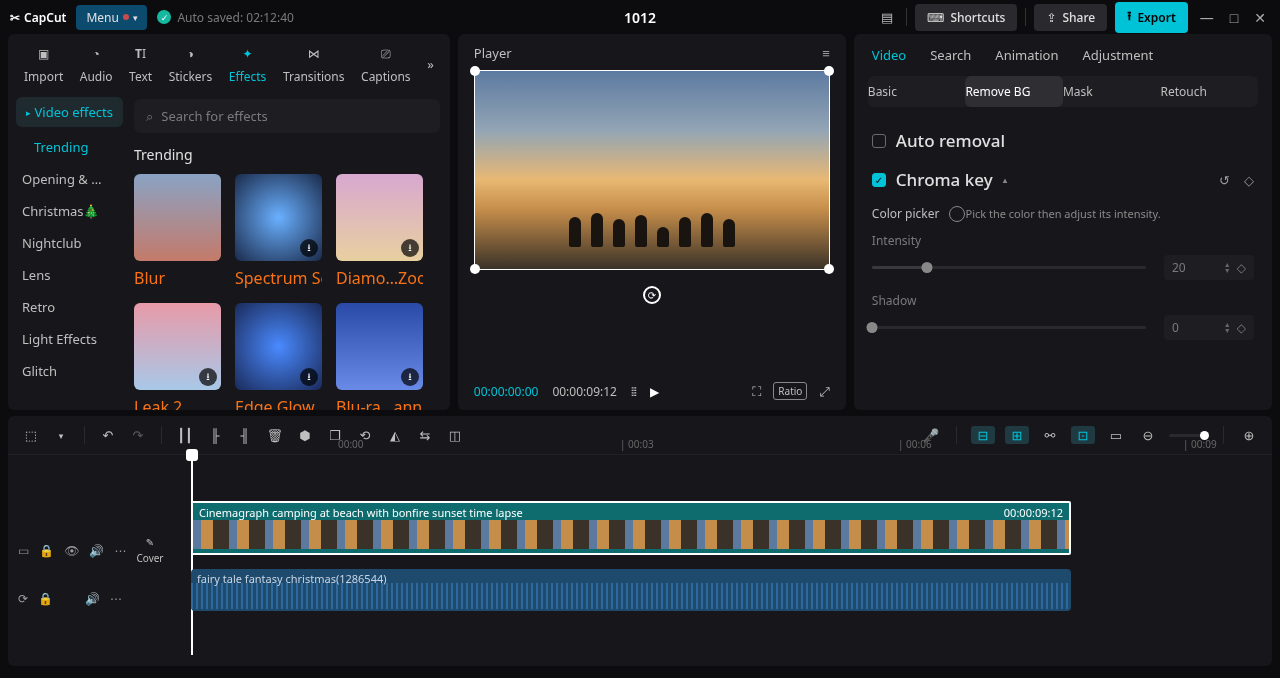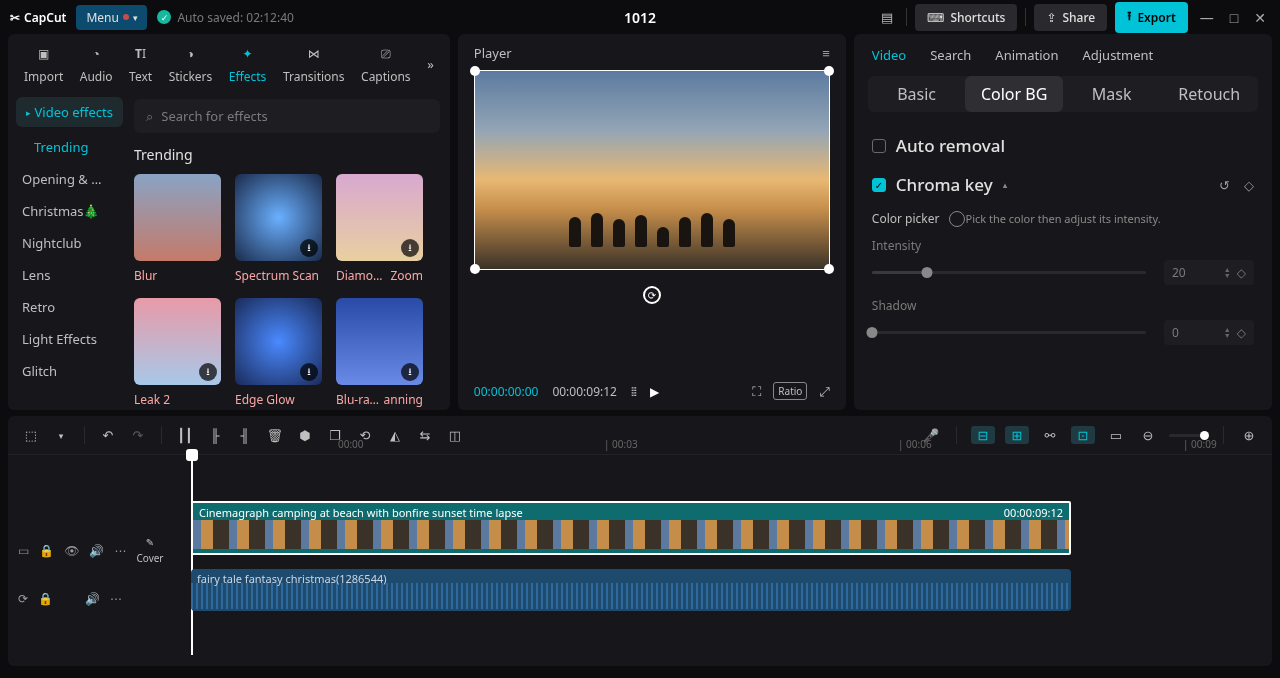--- a/index.html
+++ b/index.html
@@ -36,21 +36,21 @@
 .side-item{padding:7px 14px;color:#bfbfbf;font-size:13px;cursor:pointer;white-space:nowrap;overflow:hidden;text-overflow:ellipsis}
 .side-pill{margin:0 8px 4px;padding:6px 10px;background:#1f2a2e;border-radius:6px;color:#00c3d8;font-size:13px;display:inline-flex;align-items:center;gap:4px;width:auto}
 .trending{color:#00c3d8;padding:7px 14px 7px 26px}
 .effects-content{flex:1;padding:4px 10px 10px 0;overflow:hidden}
 .search-box{background:#1e1e22;border-radius:6px;padding:8px 12px;display:flex;align-items:center;gap:8px;color:#7a7a7a;margin:6px 0 12px}
 .effects-heading{color:#e0e0e0;font-size:14px;margin:2px 0 10px}
 .effects-grid{display:flex;gap:14px;flex-wrap:wrap}
 .eff{width:87px}
 .eff-thumb{width:87px;height:87px;border-radius:6px;position:relative;background:#2a2a2e}
 .dl-badge{position:absolute;bottom:4px;right:4px;width:18px;height:18px;background:rgba(0,0,0,.7);border-radius:50%;color:#fff;display:flex;align-items:center;justify-content:center;font-size:10px}
-.eff-name{color:#fca5a5;font-size:12px;margin-top:6px;display:flex;justify-content:space-between;white-space:nowrap;overflow:hidden;text-overflow:ellipsis}
+.eff-name{color:#f97316;font-size:16px;margin-top:6px;display:flex;justify-content:space-between;white-space:nowrap;overflow:hidden;text-overflow:ellipsis}
 
 
 .player{flex:1;background:#17171b;border-radius:6px;padding:10px 16px;display:flex;flex-direction:column}
 .player-head{display:flex;justify-content:space-between;align-items:center;margin-bottom:8px}
 .player-title{color:#bfbfbf;font-size:13px}
 .preview-wrap{position:relative;display:flex;justify-content:center}
 .preview{width:356px;height:200px;position:relative;background:linear-gradient(180deg,#5c7aa0 0%,#93a5b5 30%,#e8b873 55%,#c58d4a 70%,#3a3228 100%);border:1px solid #fff}
 .handle{position:absolute;width:10px;height:10px;background:#fff}
 .handle.tl{top:-5px;left:-5px;border-radius:50%}
 .handle.tr{top:-5px;right:-5px;border-radius:50%}
@@ -64,21 +64,21 @@
 .time-cyan{color:#00c3d8}
 .pc-right{display:flex;align-items:center;gap:12px}
 .ratio-box{border:1px solid #888;border-radius:3px;padding:1px 4px;font-size:10px}
 
 
 .right-panel{width:424px;background:#17171b;border-radius:6px;padding:8px 0;overflow:hidden}
 .right-tabs{display:flex;gap:24px;padding:4px 18px 12px}
 .rtab{color:#bfbfbf;font-size:13px;cursor:pointer}
 .rtab.active{color:#00c3d8}
 .seg{display:flex;background:#1e1e22;margin:0 14px 14px;border-radius:6px}
-.seg-item{flex:1;text-align:center;padding:7px 0;color:#bfbfbf;font-size:16px;border-radius:6px;cursor:pointer}
+.seg-item{flex:1;padding:7px 0;color:#bfbfbf;font-size:12px;border-radius:6px;cursor:pointer}
 .seg-item.active{background:#2e2e33;color:#fff}
 .opt-row{display:flex;align-items:center;gap:10px;padding:8px 18px}
 .cb{width:14px;height:14px;border:1.5px solid #6a6a6a;border-radius:3px;flex-shrink:0}
 .cb.on{background:#00c3d8;border-color:#00c3d8;display:flex;align-items:center;justify-content:center;color:#000;font-size:10px}
 .opt-label{color:#e0e0e0;font-size:17px;font-weight:500}
 .chr-head{display:flex;align-items:center;justify-content:space-between;padding:8px 18px}
 .chr-icons{display:flex;gap:14px;color:#9a9a9a}
 .field-row{display:flex;align-items:center;justify-content:flex-start;padding:6px 18px}
 .field-label{color:#bfbfbf;font-size:12px}
 .picker-ico{width:16px;height:16px;border:1px solid #888;border-radius:50%}
@@ -313,21 +313,21 @@
 
     <div class="right-panel">
       <div class="right-tabs">
         <span class="rtab active">Video</span>
         <span class="rtab">Search</span>
         <span class="rtab">Animation</span>
         <span class="rtab">Adjustment</span>
       </div>
       <div class="seg">
         <div class="seg-item">Basic</div>
-        <div class="seg-item active">Color BG</div>
+        <div class="seg-item active">Remove BG</div>
         <div class="seg-item">Mask</div>
         <div class="seg-item">Retouch</div>
       </div>
       <div class="opt-row">
         <div class="cb"></div>
         <span class="opt-label">Auto removal</span>
       </div>
       <div class="chr-head">
         <div style="display:flex;align-items:center;gap:10px">
           <div class="cb on">✓</div>
@@ -435,21 +435,21 @@
           <span class="mini-ico">⟳</span>
           <span class="mini-ico">🔒</span>
           <span style="width:12px"></span>
           <span class="mini-ico">🔊</span>
           <span class="mini-ico">⋯</span>
         </div>
       </div>
       <div class="tl-tracks">
         <div class="ruler" style="position:absolute;top:-22px;left:0;right:0">
           <span class="ruler-mark" style="left:50px">00:00</span>
-          <span class="ruler-mark" style="left:316px">| 00:03</span>
+          <span class="ruler-mark" style="left:332px">| 00:03</span>
           <span class="ruler-mark" style="left:610px">| 00:06</span>
           <span class="ruler-mark" style="left:895px">| 00:09</span>
         </div>
         <div class="track-clip clip-video" style="top:46px">
           <div class="clip-video-head">
             <span>Cinemagraph camping at beach with bonfire sunset time lapse</span>
             <span>00:00:09:12</span>
           </div>
           <div class="clip-thumbs"></div>
         </div>

